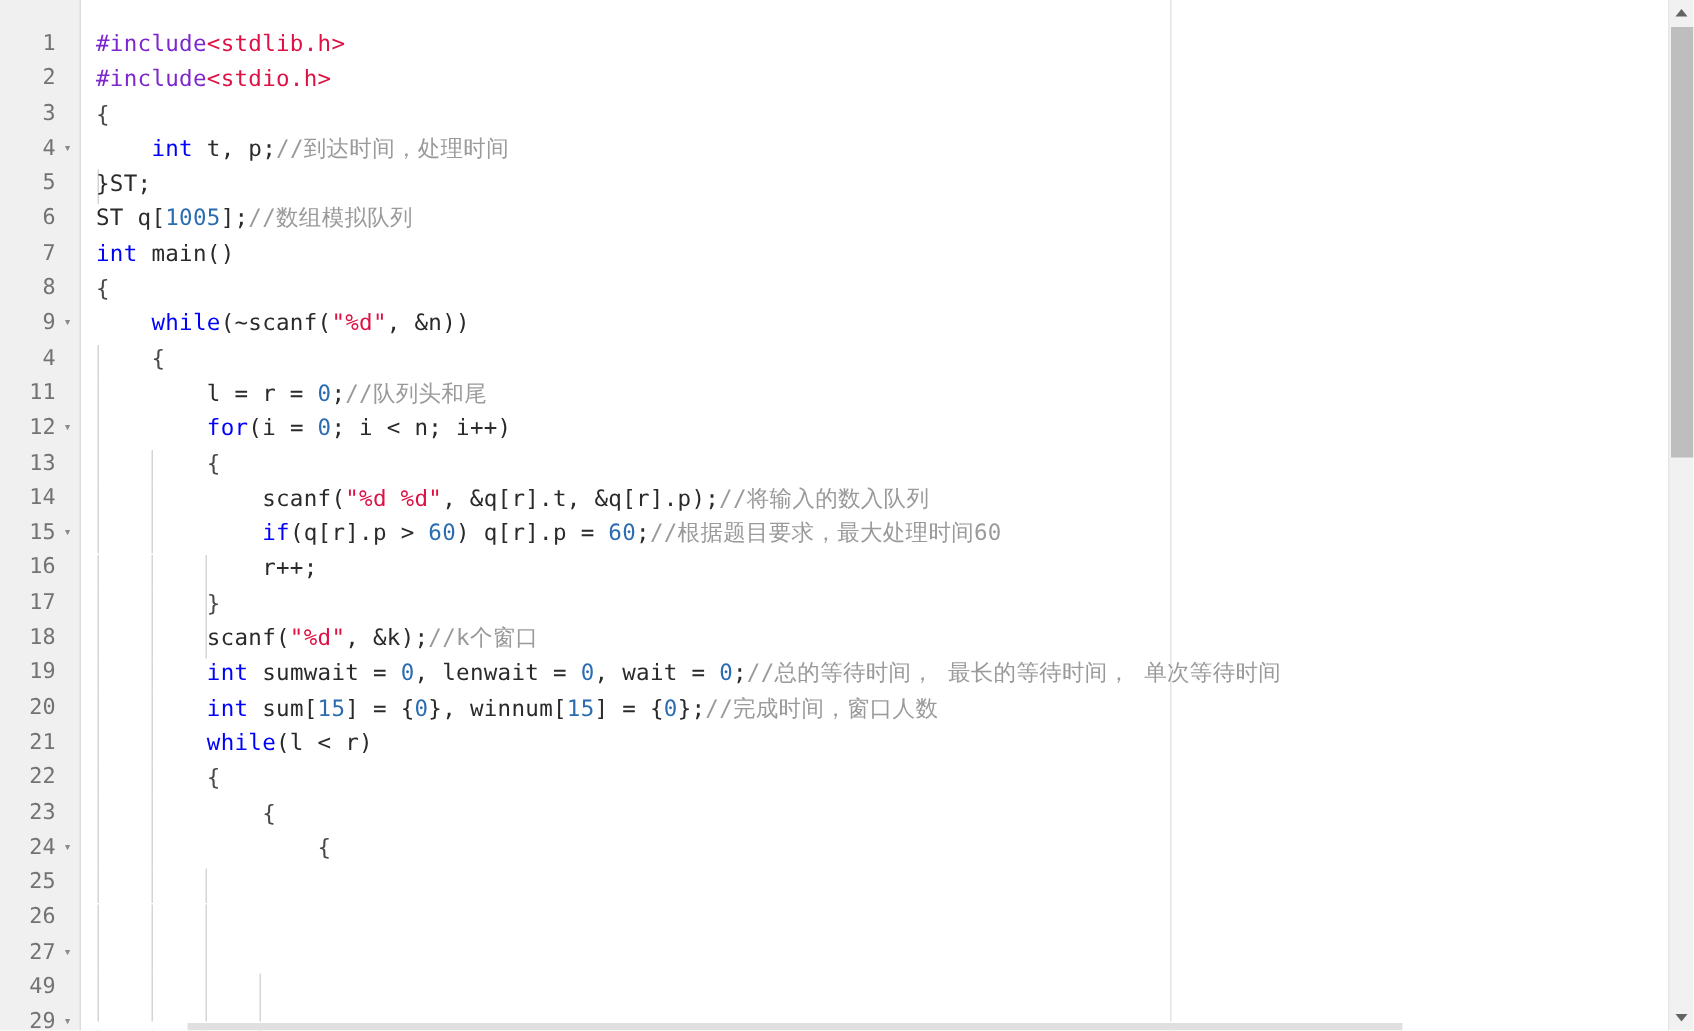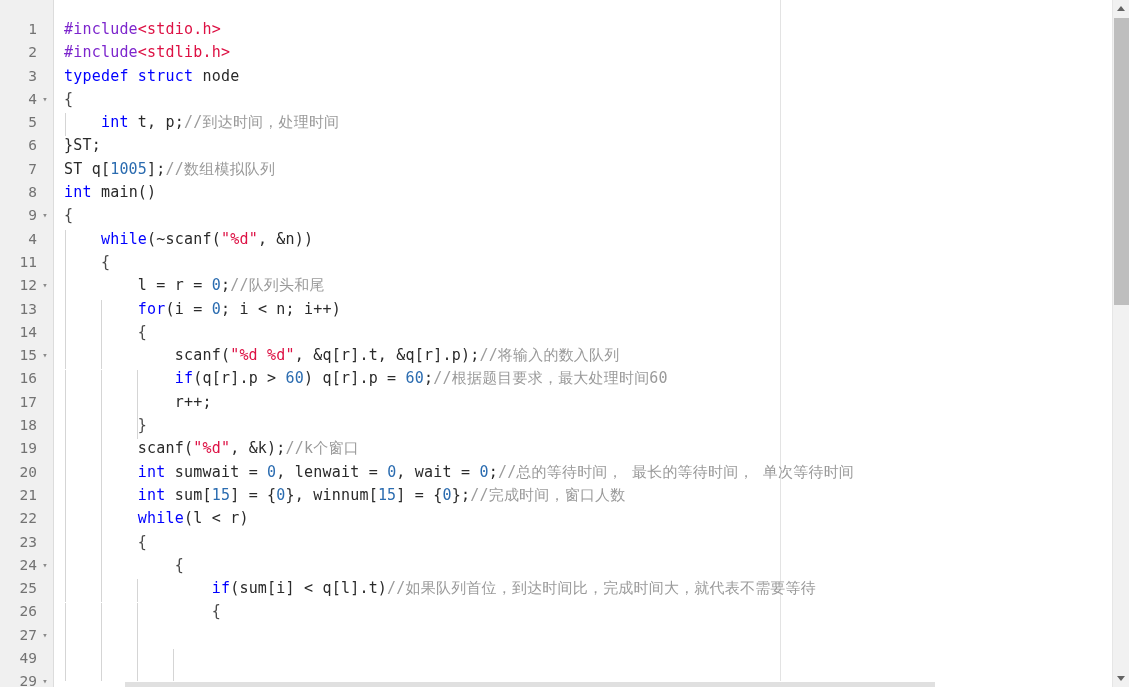--- a/index.html
+++ b/index.html
@@ -276,23 +276,22 @@
         <div class="lnum"><span>25</span></div>
         <div class="lnum"><span>26</span></div>
         <div class="lnum"><span>27</span><span class="fold">▾</span></div>
         <div class="lnum"><span>49</span></div>
         <div class="lnum"><span>29</span><span class="fold">▾</span></div>
       </div>
   </div>
 
   <div class="code-wrap">
     <div class="code" id="code-lines">
+        <div class="line"><span class="pre">#include</span><span class="inc">&lt;stdlib.h&gt;</span></div>
         <div class="line"><span class="pre">#include</span><span class="inc">&lt;stdio.h&gt;</span></div>
-        <div class="line"><span class="pre">#include</span><span class="inc">&lt;stdlib.h&gt;</span></div>
-        <div class="line"><span class="kw">typedef</span><span class="plain"> </span><span class="kw">struct</span><span class="plain"> node</span></div>
         <div class="line"><span class="punc">{</span></div>
         <div class="line"><span class="plain">    </span><span class="kw">int</span><span class="plain"> t, p;</span><span class="cmt">//到达时间，处理时间</span></div>
         <div class="line"><span class="plain">}ST;</span></div>
         <div class="line"><span class="plain">ST q[</span><span class="num">1005</span><span class="plain">];</span><span class="cmt">//数组模拟队列</span></div>
         <div class="line"><span class="kw">int</span><span class="plain"> main()</span></div>
         <div class="line"><span class="punc">{</span></div>
         <div class="line"><span class="plain">    </span><span class="kw">while</span><span class="plain">(~scanf(</span><span class="str">"%d"</span><span class="plain">, &amp;n))</span></div>
         <div class="line"><span class="punc">    {</span></div>
         <div class="line"><span class="plain">        l = r = </span><span class="num">0</span><span class="plain">;</span><span class="cmt">//队列头和尾</span></div>
         <div class="line"><span class="plain">        </span><span class="kw">for</span><span class="plain">(i = </span><span class="num">0</span><span class="plain">; i &lt; n; i++)</span></div>
@@ -300,21 +299,20 @@
         <div class="line"><span class="plain">            scanf(</span><span class="str">"%d %d"</span><span class="plain">, &amp;q[r].t, &amp;q[r].p);</span><span class="cmt">//将输入的数入队列</span></div>
         <div class="line"><span class="plain">            </span><span class="kw">if</span><span class="plain">(q[r].p &gt; </span><span class="num">60</span><span class="plain">) q[r].p = </span><span class="num">60</span><span class="plain">;</span><span class="cmt">//根据题目要求，最大处理时间60</span></div>
         <div class="line"><span class="plain">            r++;</span></div>
         <div class="line"><span class="punc">        }</span></div>
         <div class="line"><span class="plain">        scanf(</span><span class="str">"%d"</span><span class="plain">, &amp;k);</span><span class="cmt">//k个窗口</span></div>
         <div class="line"><span class="plain">        </span><span class="kw">int</span><span class="plain"> sumwait = </span><span class="num">0</span><span class="plain">, lenwait = </span><span class="num">0</span><span class="plain">, wait = </span><span class="num">0</span><span class="plain">;</span><span class="cmt">//总的等待时间， 最长的等待时间， 单次等待时间</span></div>
         <div class="line"><span class="plain">        </span><span class="kw">int</span><span class="plain"> sum[</span><span class="num">15</span><span class="plain">] = {</span><span class="num">0</span><span class="plain">}, winnum[</span><span class="num">15</span><span class="plain">] = {</span><span class="num">0</span><span class="plain">};</span><span class="cmt">//完成时间，窗口人数</span></div>
         <div class="line"><span class="plain">        </span><span class="kw">while</span><span class="plain">(l &lt; r)</span></div>
         <div class="line"><span class="punc">        {</span></div>
         <div class="line"><span class="punc">            {</span></div>
-        <div class="line"><span class="plain">                </span><span class="kw">if</span><span class="plain">(sum[i] &lt; q[l].t)</span><span class="cmt">//如果队列首位，到达时间比，完成时间大，就代表不需要等待</span></div>
         <div class="line"><span class="punc">                {</span></div>
       </div>
   </div>
 
   <div class="vscroll">
     <div class="vbtn up">
       <span class="arrow-up"></span>
     </div>
     <div class="vthumb"></div>
     <div class="vbtn down">

